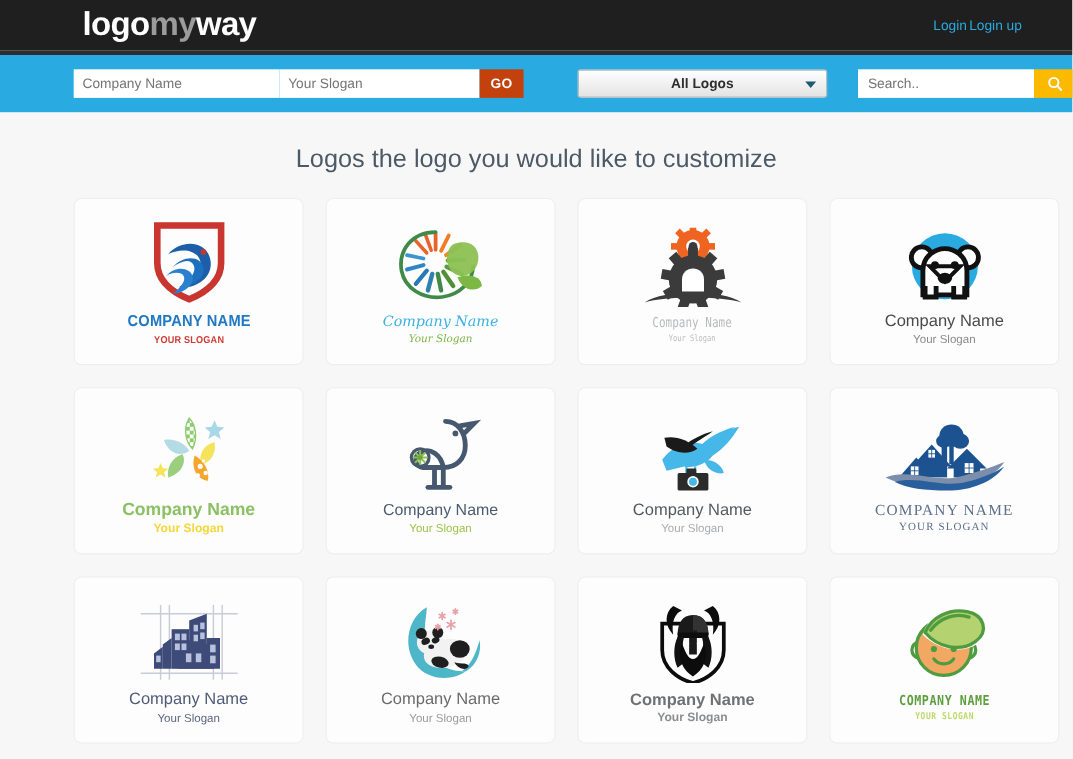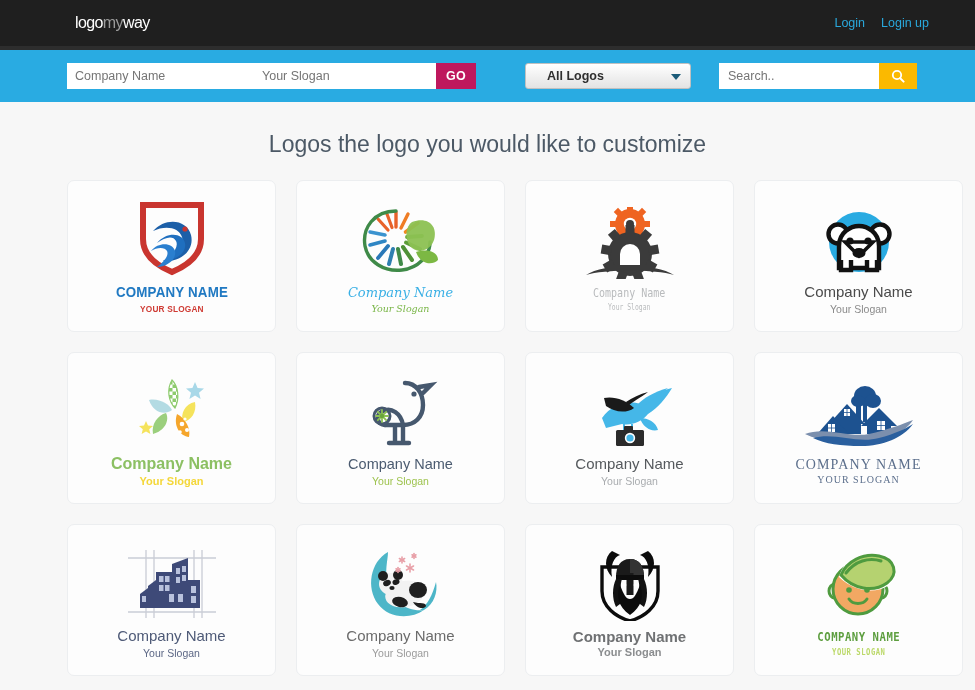--- a/index.html
+++ b/index.html
@@ -9,56 +9,57 @@
     font-family: "Liberation Sans", sans-serif;
     overflow: hidden;
   }
 
   
   .topbar {
     height: 46px; background: #1f1f1f;
     display: flex; align-items: center;
     padding: 0 18px 0 75px; position: relative;
   }
-  .brand { font-size: 16px; font-weight: normal; letter-spacing: -0.6px; line-height: 1; }
+  .brand { font-size: 30px; font-weight: bold; letter-spacing: -0.6px; line-height: 1; }
   .brand .b-logo { color: #ffffff; }
   .brand .b-my   { color: #9b9b9b; }
   .brand .b-way  { color: #ffffff; }
-  .topnav { margin-left: auto; display: flex; gap: 16px; padding-right: 28px; align-items: flex-end; }
+  .topnav { margin-left: auto; display: flex; gap: 2px; padding-right: 28px; align-items: flex-end; }
   .topnav a { color: #2aa9dd; font-size: 12.5px; text-decoration: none; }
   .topbar-sep { height: 4px; background: #2d2d2d; }
 
   
   .toolbar {
     height: 52px; background: #29abe2;
     display: flex; align-items: center; padding: 0 16px 0 67px;
     position: relative;
   }
   .input-group { display: flex; height: 26px; }
   .input-group input {
     border: none; outline: none; height: 26px;
     font-family: "Liberation Sans", sans-serif; font-size: 12.5px;
     color: #3a3a3a; padding: 0 8px; background: #fff;
   }
   .inp-company { width: 187px; border-right: 1px solid #dddddd; }
   .inp-slogan  { width: 182px; }
   .go-btn {
-    width: 40px; height: 26px; background: #be185d; border: none;
+    width: 40px; height: 26px; background: #c2410c; border: none;
     color: #ffffff; font-size: 12.5px; font-weight: bold;
     cursor: pointer; font-family: "Liberation Sans", sans-serif;
     letter-spacing: .3px;
   }
   .select-wrap { position: relative; margin-left: 49px; }
   .fake-select {
-    width: 166px; height: 26px;
+    width: 227px; height: 26px;
     background: linear-gradient(#ffffff, #e3e3e3);
     border: 1px solid #c0c0c0; border-radius: 3px;
     display: flex; align-items: center; padding: 0 21px;
     font-size: 12.5px; font-weight: bold; color: #2e2e2e;
     cursor: pointer;
+    justify-content: center;
   }
   .caret {
     position: absolute; right: 10px; top: 11px;
     width: 0; height: 0;
     border-left: 5px solid transparent; border-right: 5px solid transparent;
     border-top: 6px solid #1b5b78;
   }
   .search-group { display: flex; height: 26px; margin-left: 28px; align-items: center; }
   .search-group input {
     width: 160px; height: 26px; border: none; outline: none;

